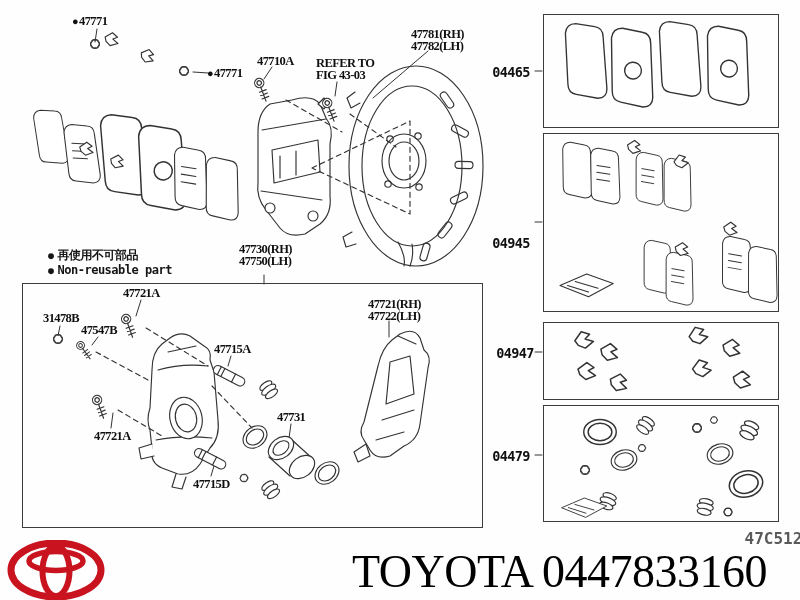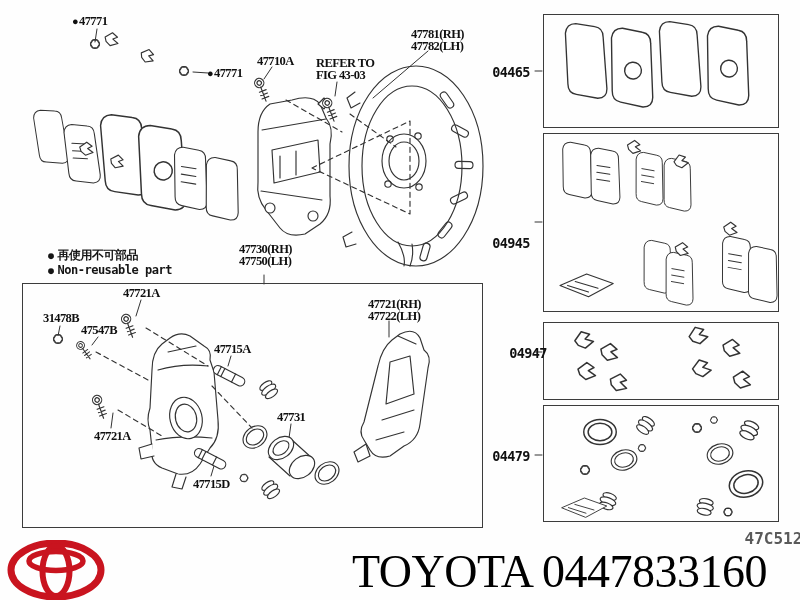--- a/index.html
+++ b/index.html
@@ -13,21 +13,21 @@
   .legend .row{font-size:12px;line-height:14px;letter-spacing:-0.5px;margin-left:28px;}
   .legend .b{margin-right:4px;font-size:10px;}
   .main-box{position:absolute;left:22px;top:283px;width:459px;height:243px;
             border:1.6px solid #3c3c3c;z-index:2;background:transparent;}
   .kit-box{position:absolute;left:543px;width:234px;border:1.6px solid #3c3c3c;z-index:2;}
   .kb1{top:14px;height:112px;} .kb2{top:133px;height:177px;}
   .kb3{top:322px;height:76px;} .kb4{top:405px;height:115px;}
   .kitcode{position:absolute;z-index:3;width:44px;text-align:center;font-weight:bold;
            font-size:13.5px;color:#101010;letter-spacing:-0.6px;}
   .kc1{left:489px;top:64px;} .kc2{left:489px;top:215px;margin-top:20px;}
-  .kc3{left:506px;top:345px;} .kc4{left:489px;top:448px;}
+  .kc3{left:493px;top:345px;} .kc4{left:489px;top:448px;}
   .figcode{position:absolute;left:712px;top:529px;width:100px;text-align:right;z-index:3;
            font-weight:bold;font-size:16px;color:#5a5a5a;letter-spacing:0;}
   .footer-title{position:absolute;left:352px;top:545px;z-index:3;
                 font-family:Liberation Serif, serif;font-size:46px;font-weight:500;
                 color:#000;letter-spacing:-0.5px;white-space:nowrap;text-align:center;}
   .logo{position:absolute;left:6px;top:540px;z-index:3;}
 </style>
 </head>
 <body>
 

